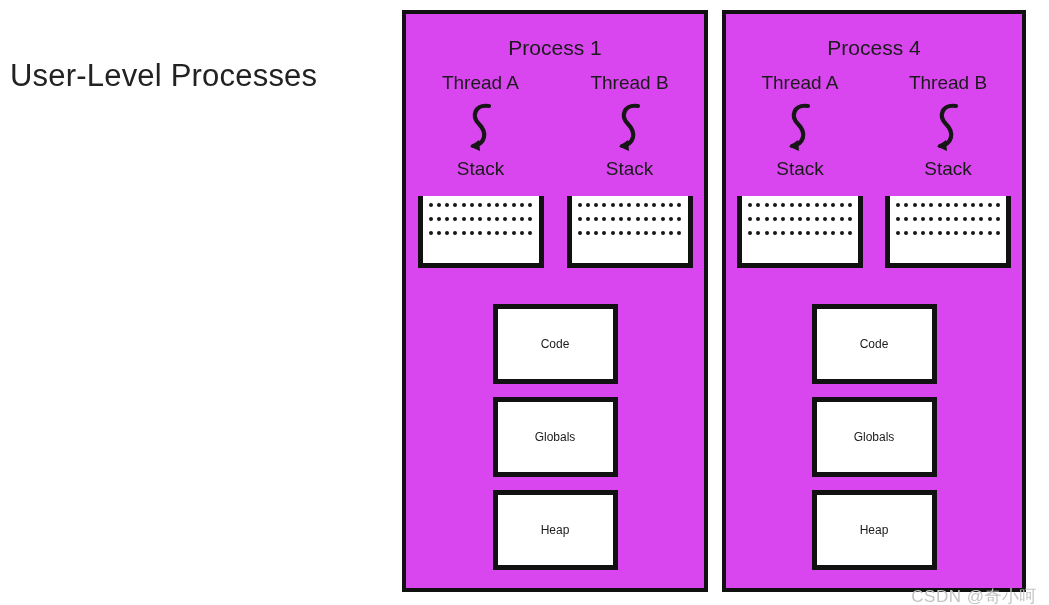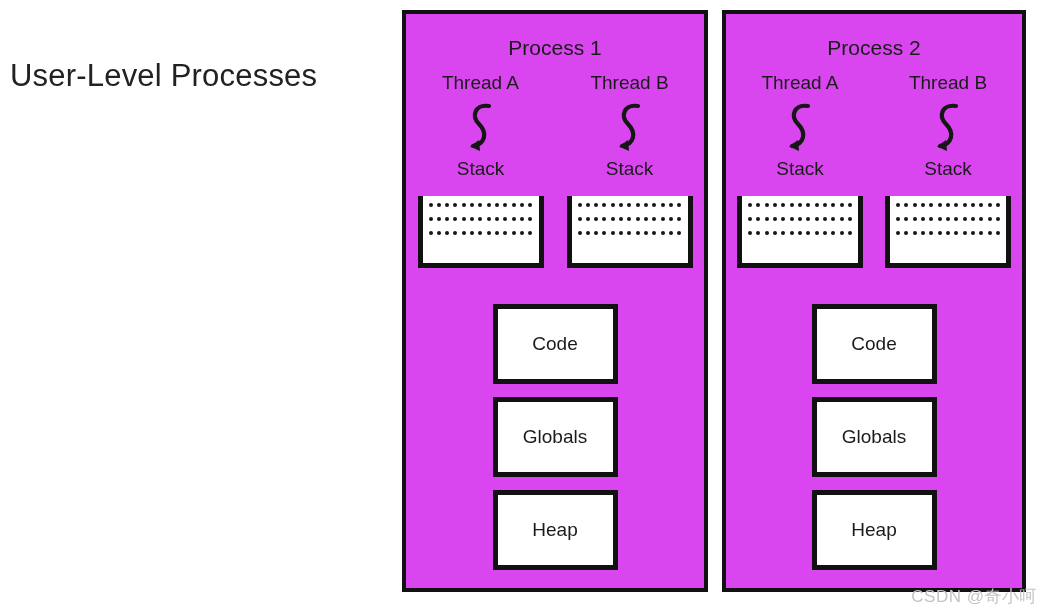--- a/index.html
+++ b/index.html
@@ -135,21 +135,21 @@
     box-sizing: border-box;
     border: 5px solid #111111;
     background: #ffffff;
     display: flex;
     align-items: center;
     justify-content: center;
     margin-bottom: 13px;
   }
   .segment-box:last-child { margin-bottom: 4px; }
   .segment-label {
-    font-size: 19px;
+    font-size: 12px;
     font-weight: 400;
     color: #1b1b1b;
   }
 
   
   .watermark {
     position: absolute;
     right: 12px;
     bottom: -3px;
     font-size: 17px;
@@ -292,21 +292,21 @@
     </div>
     <div class="segment-box">
       <span class="segment-label">Heap</span>
     </div>
   </div>
 
 </div>
 
 <div class="process-box" id="process-2">
 
-  <div class="process-title">Process 2</div>
+  <div class="process-title">Process 4</div>
 
   <div class="threads-row">
 
     <div class="thread-col">
       <div class="thread-label">Thread A</div>
       <svg class="thread-arrow" viewBox="0 0 44 56">
         <path d="M30 6 C16 4, 12 16, 20 24 C29 33, 26 44, 14 46" fill="none" stroke="#161616" stroke-width="4.2" stroke-linecap="round"></path>
         <path d="M20 40 L11 46.5 L21 51 Z" fill="#161616"></path>
       </svg>
       <div class="stack-label">Stack</div>

